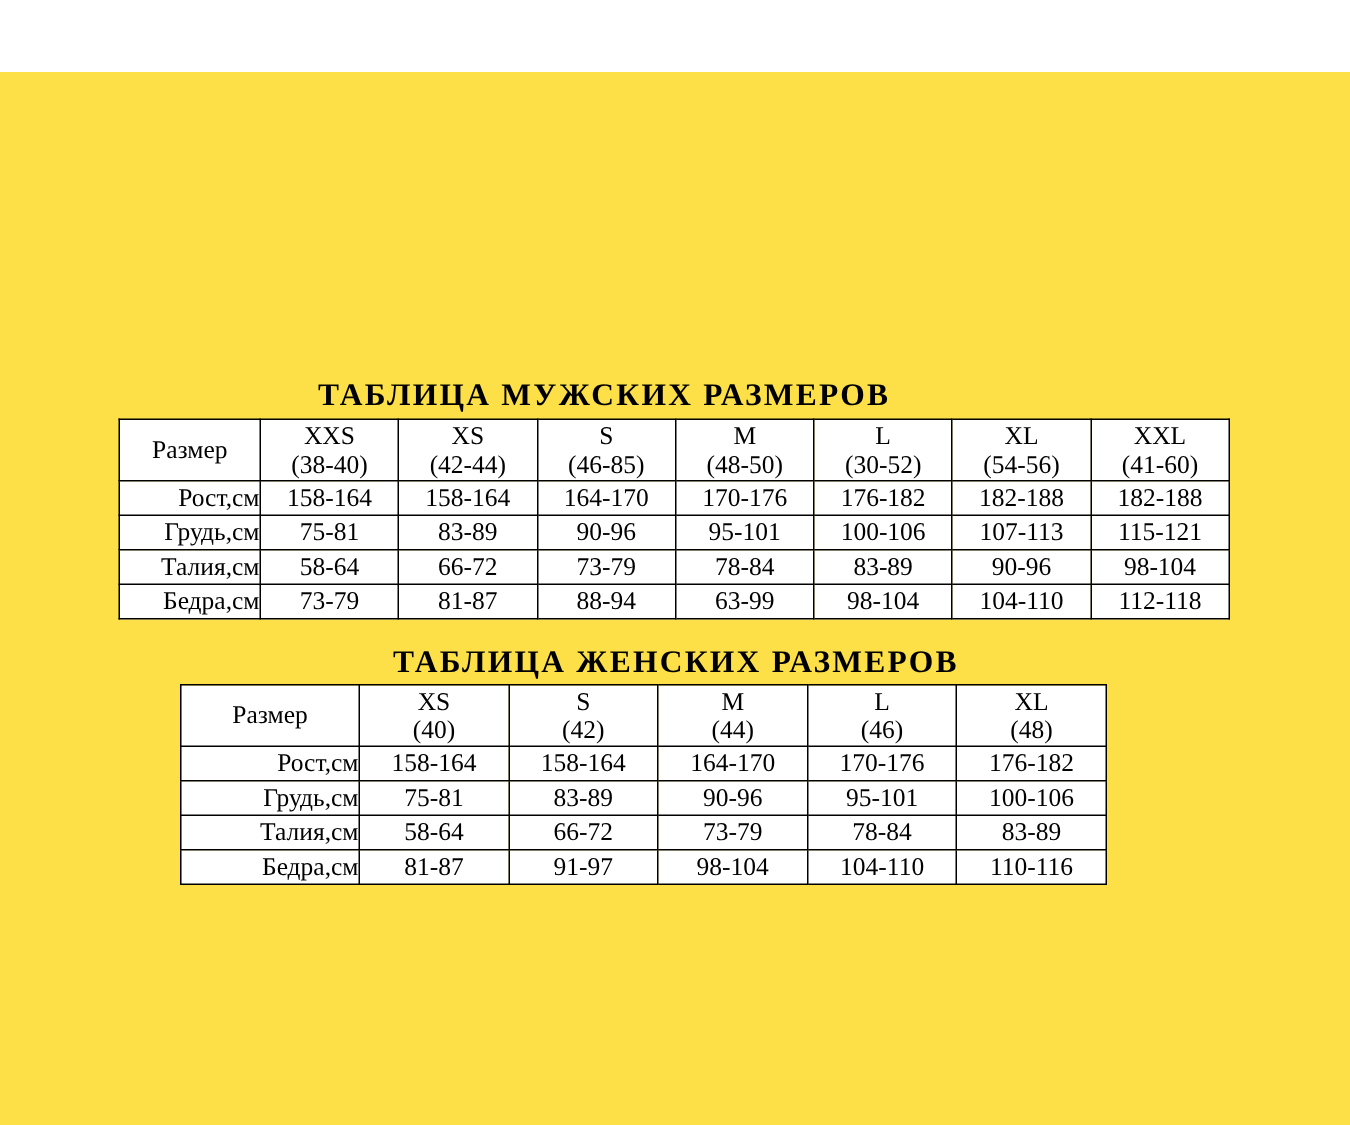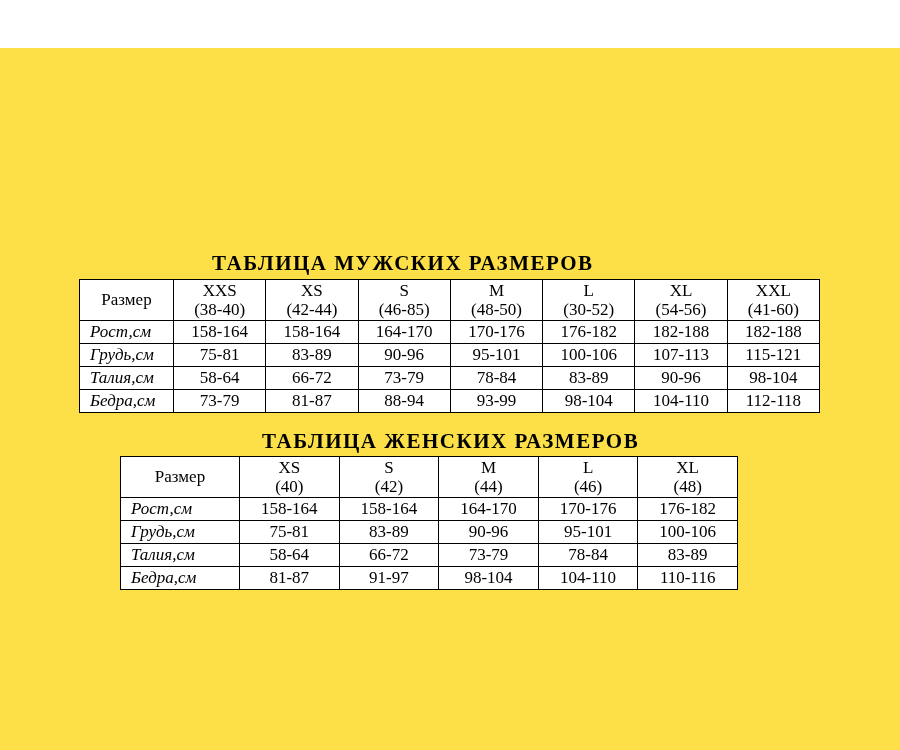--- a/index.html
+++ b/index.html
@@ -50,23 +50,22 @@
     line-height: 20px;
     background: #ffffff;
   }
   table.size-table thead tr { height: 41px; }
   table.size-table tbody tr { height: 23px; }
 
   table.men-table   th.corner { width: 93px; }
   table.women-table th.corner { width: 118px; }
 
   table.size-table tbody th.rowlabel {
-    text-align: left;
+    text-align: right;
     padding-left: 10px;
-    font-style: italic;
   }
   .hdr-line { line-height: 19px; }
 </style>
 </head>
 <body>
 
 <div class="canvas">
 
   <div class="table-title men-title">ТАБЛИЦА МУЖСКИХ РАЗМЕРОВ</div>
 
@@ -133,21 +132,21 @@
           <td>78-84</td>
           <td>83-89</td>
           <td>90-96</td>
           <td>98-104</td>
         </tr>
         <tr>
           <th class="rowlabel">Бедра,см</th>
           <td>73-79</td>
           <td>81-87</td>
           <td>88-94</td>
-          <td>93-99</td>
+          <td>63-99</td>
           <td>98-104</td>
           <td>104-110</td>
           <td>112-118</td>
         </tr>
       </tbody>
     </table>
 
   <div class="table-title women-title">ТАБЛИЦА ЖЕНСКИХ РАЗМЕРОВ</div>
 
   <table class="size-table women-table">

